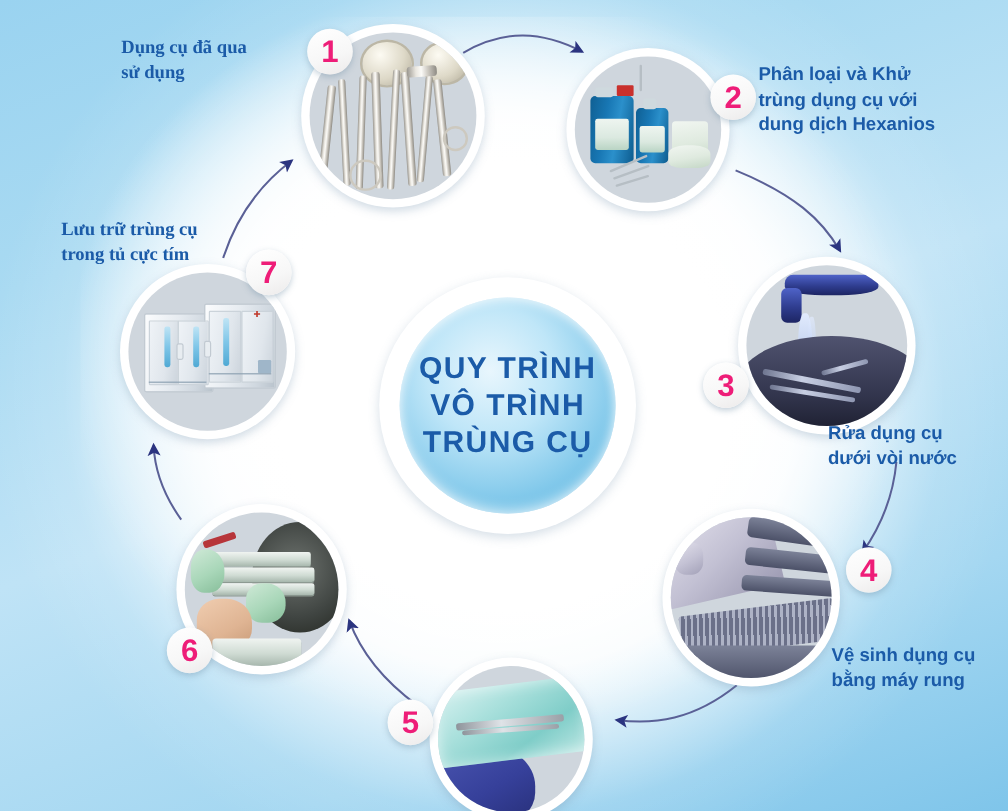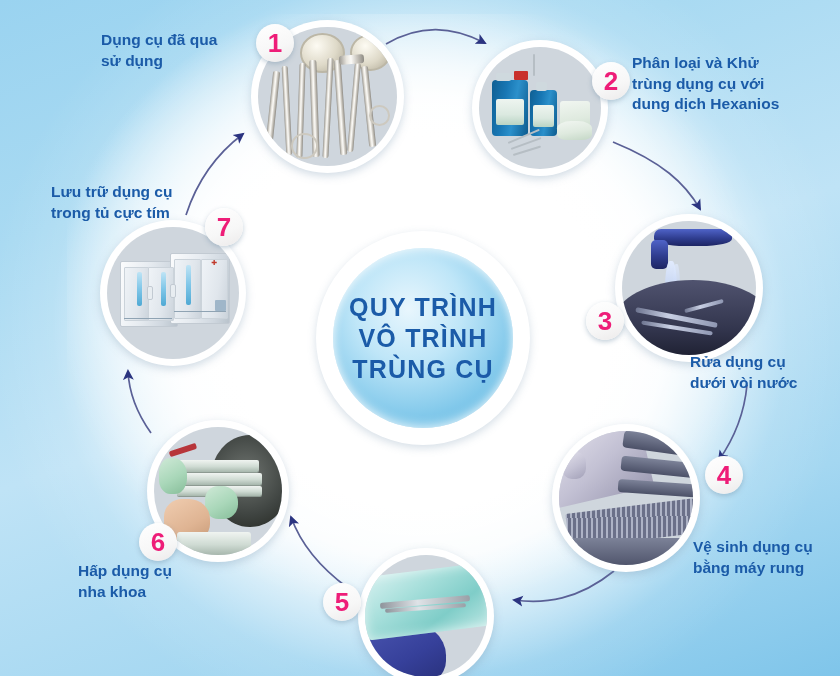--- a/index.html
+++ b/index.html
@@ -133,21 +133,21 @@
   .caption {
     position: absolute;
     color: #1b5ba8;
     font-weight: bold;
     font-size: 15.5px;
     line-height: 1.33;
     z-index: 5;
     white-space: pre-line;
   }
   .caption.right { text-align: left; }
-  .caption.left  { text-align: left; }
+  .caption.left  { text-align: left; font-family: Liberation Serif, serif; }
 
   
   .ph { position:absolute; }
 
   
   .p1 { background: linear-gradient(150deg,#f2f0ec 0%,#e3e0da 46%,#cfccc6 100%); }
   .p1 .tool {
     position: absolute;
     background: linear-gradient(90deg,#9a9790 0%,#e9e6df 30%,#fbfaf7 48%,#cac6be 72%,#8e8b84 100%);
     border-radius: 2px;
@@ -419,22 +419,20 @@
       <div class="tray ph" style="left:16%; top:36%; width:68%; height:9%;"></div>
       <div class="tray ph" style="left:18%; top:46%; width:66%; height:8%;"></div>
       <div class="redband ph" style="left:12%; top:16%; width:22%; height:5%; transform:rotate(-18deg);"></div>
       <div class="glove ph" style="left:4%;  top:24%; width:22%; height:28%;"></div>
       <div class="glove ph" style="left:40%; top:46%; width:26%; height:26%;"></div>
       <div class="arm ph" style="left:8%;  top:56%; width:36%; height:34%;"></div>
       <div class="tray ph" style="left:18%; top:82%; width:58%; height:18%; border-radius:3px;"></div>
     </div>
   </div>
   <div class="badge" style="left:139px; top:523px;">6</div>
-  <div class="caption left" style="left:78px; top:561px; width:170px;">Hấp dụng cụ
-nha khoa</div>
 
   <div class="node" style="left:100px; top:220px; width:146px; height:146px;">
     <div class="photo p7">
       <div class="cab ph" style="left:10%; top:26%; width:42%; height:48%;"></div>
       <div class="cab ph" style="left:48%; top:20%; width:44%; height:52%;"></div>
       <div class="door ph" style="left:13%; top:30%; width:17%; height:40%;"></div>
       <div class="door ph" style="left:31%; top:30%; width:18%; height:40%;"></div>
       <div class="door ph" style="left:51%; top:24%; width:19%; height:44%;"></div>
       <div class="door ph" style="left:71%; top:24%; width:19%; height:44%;"></div>
       <div class="tube ph" style="left:23%; top:34%; width:3.5%; height:26%;"></div>
@@ -442,16 +440,16 @@
       <div class="tube ph" style="left:60%; top:29%; width:4%;   height:30%;"></div>
       <div class="handle ph" style="left:30%; top:45%; width:3%; height:9%;"></div>
       <div class="handle ph" style="left:48%; top:43%; width:3%; height:9%;"></div>
       <div class="logo ph" style="left:79%; top:24%;">✚</div>
       <div class="panel ph" style="left:82%; top:55%; width:8%; height:9%;"></div>
       <div class="strip ph" style="left:13%; top:69%; width:36%;"></div>
       <div class="strip ph" style="left:51%; top:64%; width:39%;"></div>
     </div>
   </div>
   <div class="badge" style="left:205px; top:208px;">7</div>
-  <div class="caption left" style="left:51px; top:182px; width:175px;">Lưu trữ dụng cụ
+  <div class="caption left" style="left:51px; top:182px; width:175px;">Lưu trữ trùng cụ
 trong tủ cực tím</div>
 
 </div>
 
 </body></html>

